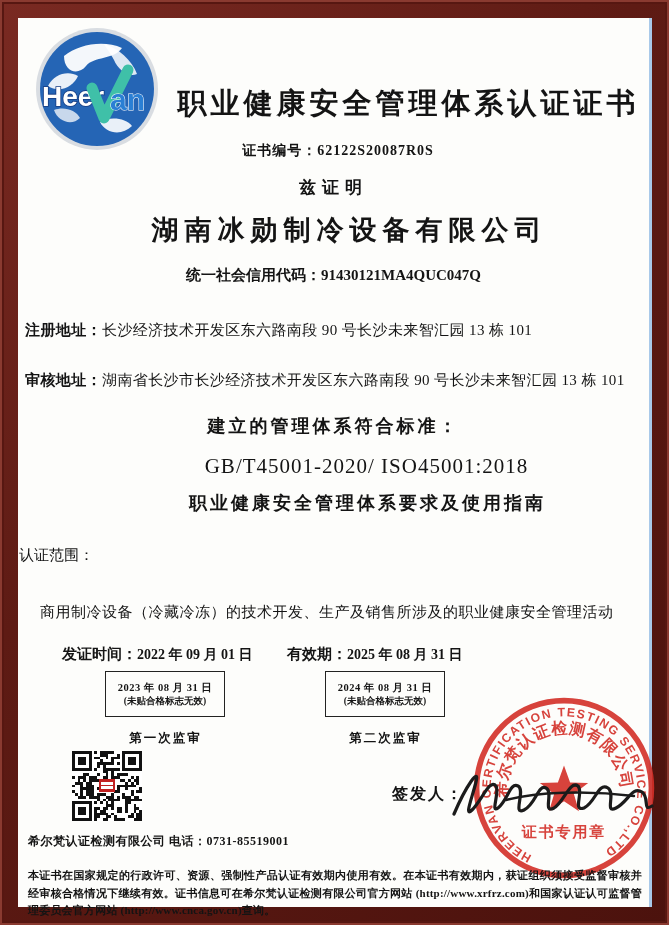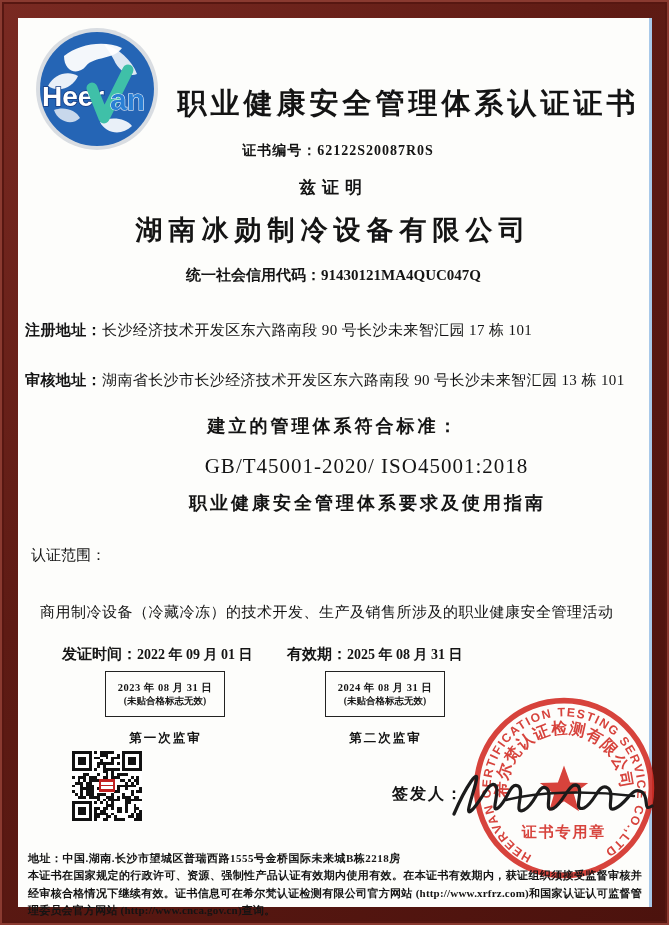--- a/index.html
+++ b/index.html
@@ -62,38 +62,38 @@
     </div>
 
     <div class="abs title ctr" style="left:150px;top:66px;width:481px;">职业健康安全管理体系认证证书</div>
 
     <div class="abs certno ctr" style="left:0;top:124px;width:640px;">
       <span>证书编号：</span><span>62122S20087R0S</span>
     </div>
 
     <div class="abs intro ctr" style="left:0;top:158px;width:631px;">兹证明</div>
 
-    <div class="abs company ctr" style="left:0;top:194px;width:631px;">湖南冰勋制冷设备有限公司</div>
+    <div class="abs company ctr" style="left:0;top:194px;width:631px;padding-left:16px;">湖南冰勋制冷设备有限公司</div>
 
     <div class="abs credit ctr" style="left:0;top:248px;width:631px;">
       <span>统一社会信用代码：</span><span>91430121MA4QUC047Q</span>
     </div>
 
     <div class="abs addr" style="left:7px;top:303px;">
-      <span class="b">注册地址：</span><span>长沙经济技术开发区东六路南段 90 号长沙未来智汇园 17 栋 101</span>
+      <span class="b">注册地址：</span><span>长沙经济技术开发区东六路南段 90 号长沙未来智汇园 13 栋 101</span>
     </div>
     <div class="abs addr" style="left:7px;top:353px;">
       <span class="b">审核地址：</span><span>湖南省长沙市长沙经济技术开发区东六路南段 90 号长沙未来智汇园 13 栋 101</span>
     </div>
 
     <div class="abs stdhead ctr" style="left:0;top:396px;width:631px;">建立的管理体系符合标准：</div>
     <div class="abs stdcode ctr" style="left:0;top:436px;width:631px;">GB/T45001-2020/ ISO45001:2018</div>
     <div class="abs stdname ctr" style="left:0;top:473px;width:631px;">职业健康安全管理体系要求及使用指南</div>
 
-    <div class="abs scopelbl" style="left:13px;top:528px;">认证范围：</div>
+    <div class="abs scopelbl" style="left:1px;top:528px;">认证范围：</div>
     <div class="abs scopetxt" style="left:22px;top:585px;">商用制冷设备（冷藏冷冻）的技术开发、生产及销售所涉及的职业健康安全管理活动</div>
 
     <div class="abs" style="left:44px;top:627px;">
       <span class="datelbl">发证时间：</span><span class="dateval">2022 年 09 月 01 日</span>
     </div>
     <div class="abs" style="left:269px;top:627px;">
       <span class="datelbl">有效期：</span><span class="dateval">2025 年 08 月 31 日</span>
     </div>
 
     <div class="abs auditbox" style="left:87px;top:653px;">
@@ -359,16 +359,16 @@
     <div class="abs sig" style="left:428px;top:738px;">
       <svg width="216" height="78" viewBox="0 0 216 78">
         <path d="M8,58 C20,30 34,10 30,26 C26,42 18,62 26,54 C36,44 44,22 50,30 C54,36 44,58 52,52
                  C62,44 64,26 72,30 C80,34 66,60 78,54 C90,48 92,28 100,32 C108,36 96,58 108,52
                  C118,46 124,24 132,30 C138,36 126,56 138,52 C150,46 152,26 162,32 C170,38 158,58 170,52
                  C182,46 186,30 196,36 C204,42 196,56 206,50" fill="none" stroke="#1b1b1b" stroke-width="3.2" stroke-linecap="round"></path>
         <path d="M60,44 C90,36 140,34 188,40" fill="none" stroke="#1b1b1b" stroke-width="2.4" stroke-linecap="round"></path>
       </svg>
     </div>
 
-    <div class="abs foot2" style="left:10px;top:833px;">地址：中国.湖南.长沙市望城区普瑞西路1555号金桥国际未来城B栋2218房</div>
+    <div class="abs foot1" style="left:10px;top:815px;">希尔梵认证检测有限公司  电话：0731-85519001</div>
     <div class="abs legal" style="left:10px;top:849px;width:614px;">本证书在国家规定的行政许可、资源、强制性产品认证有效期内使用有效。在本证书有效期内，获证组织须接受监督审核并经审核合格情况下继续有效。证书信息可在希尔梵认证检测有限公司官方网站 (http://www.xrfrz.com)和国家认证认可监督管理委员会官方网站 (http://www.cnca.gov.cn)查询。</div>
   </div>
 </div>
 
 </body></html>

